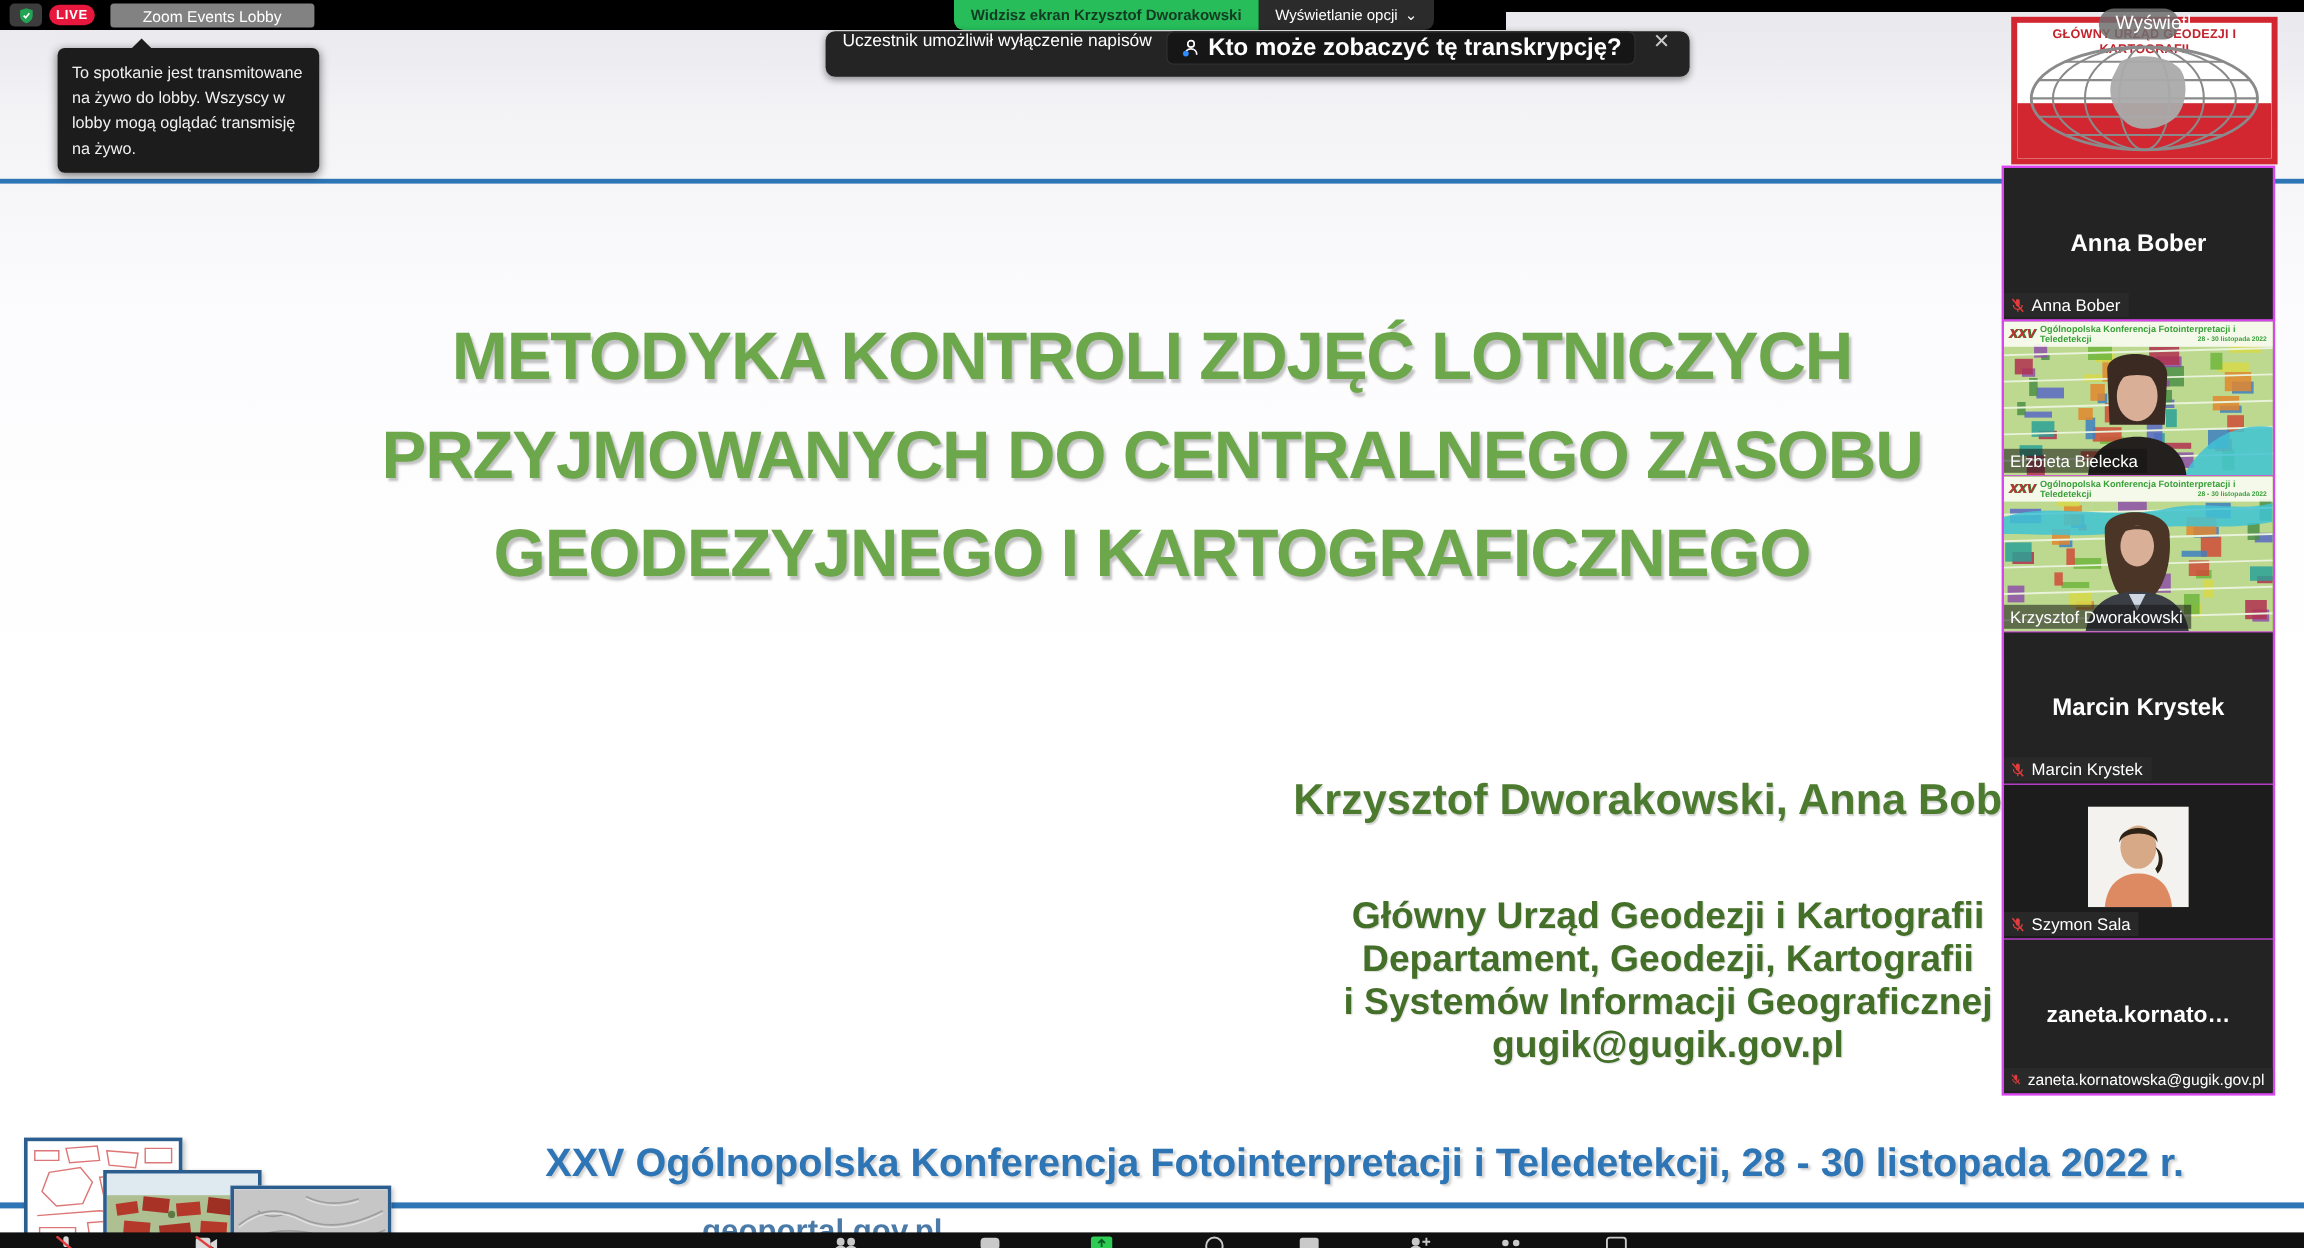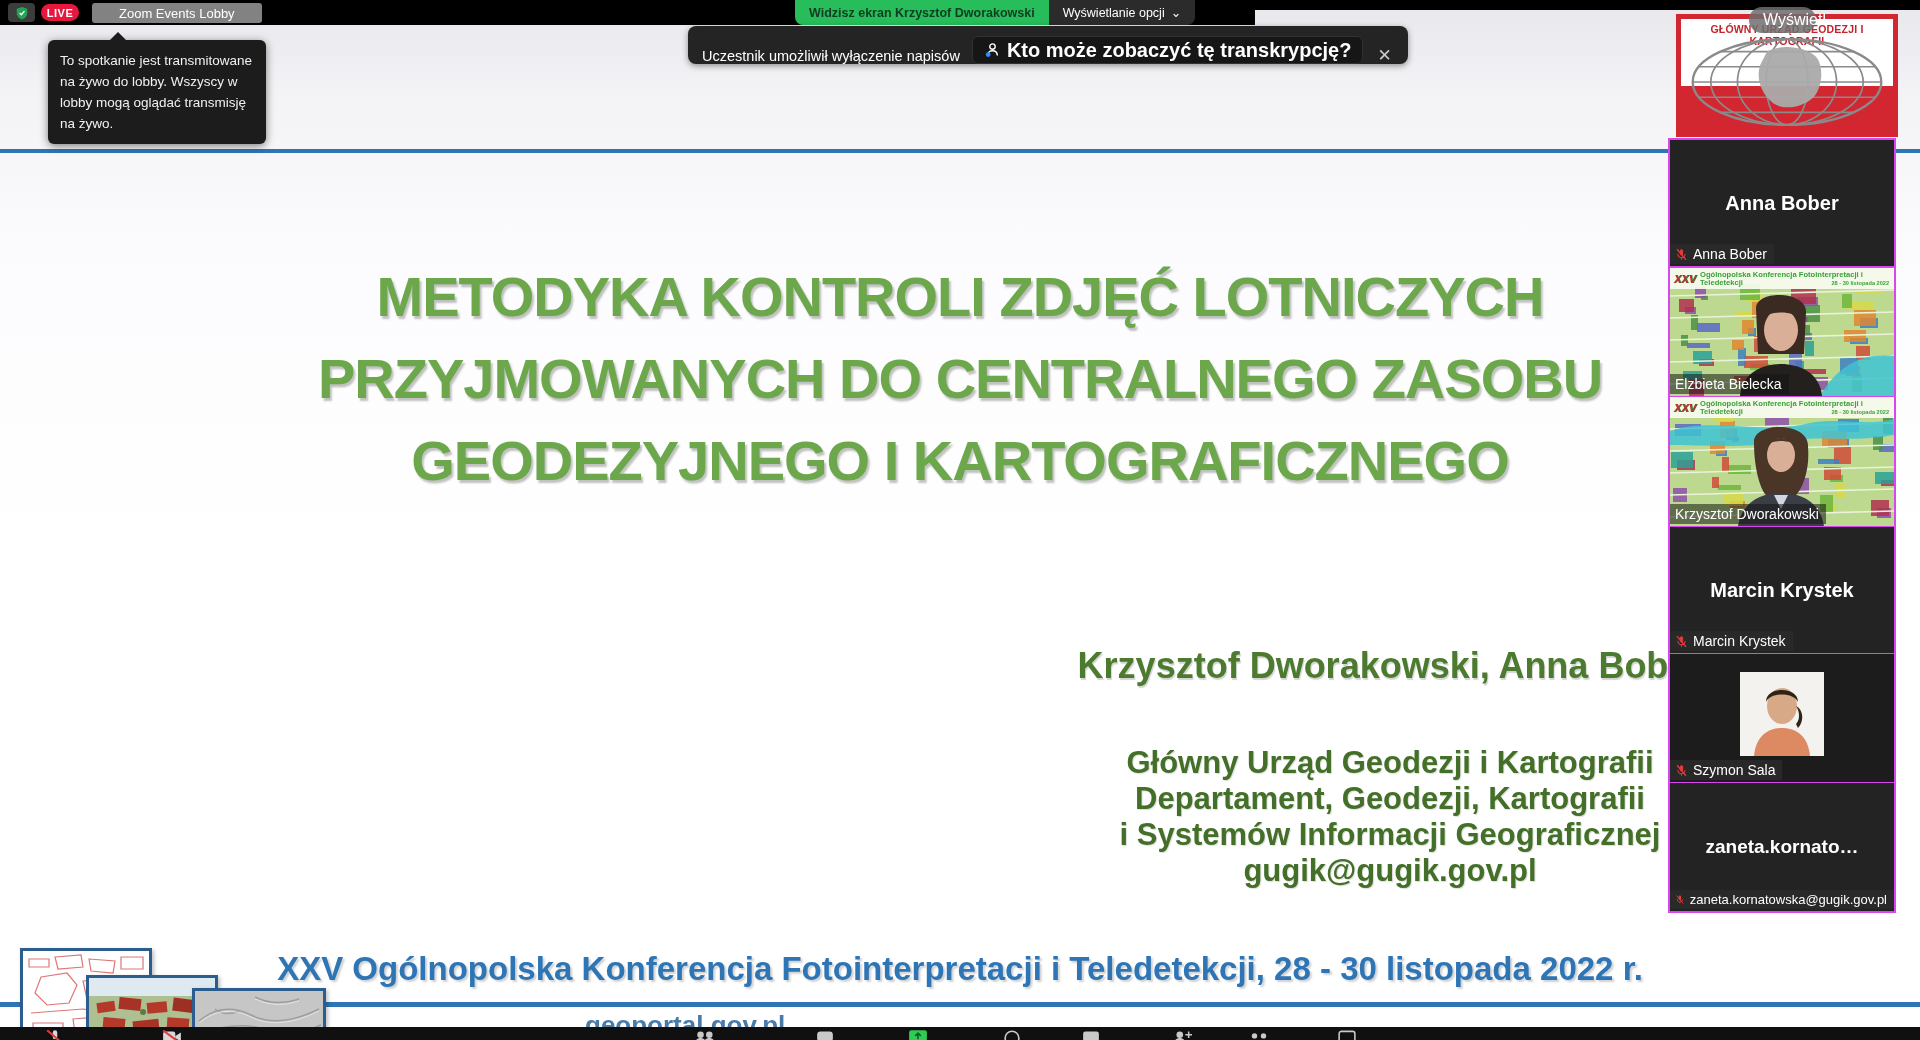--- a/index.html
+++ b/index.html
@@ -21,41 +21,41 @@
   .tooltip { left:48px; top:40px; width:218px; background:#1c1c1c; border-radius:6px; padding:10px 12px;
              color:#f1f1f1; font-size:13.5px; line-height:21px; z-index:40; box-shadow:0 2px 8px rgba(0,0,0,.5); }
   .tooltip:before { content:""; position:absolute; top:-8px; left:62px; border:8px solid transparent;
                     border-bottom-color:#1c1c1c; border-top:none; }
   .share-bar { left:795px; top:0; height:25px; display:flex; z-index:30; }
   .share-green { background:#26bd5a; color:#123c22; font-size:12.5px; font-weight:bold;
                  display:flex; align-items:center; padding:0 14px; border-bottom-left-radius:8px; }
   .share-dark { background:#2b2b2b; color:#fff; font-size:12.5px; display:flex; align-items:center;
                 gap:6px; padding:0 14px; border-bottom-right-radius:8px; }
   .toast { left:688px; top:26px; height:38px; background:#242424; border-radius:8px; z-index:40;
-           display:flex; align-items:flex-end; padding:0 14px; gap:12px; box-shadow:0 2px 6px rgba(0,0,0,.4); }
+           display:flex; align-items:flex-start; padding:0 14px; gap:12px; box-shadow:0 2px 6px rgba(0,0,0,.4); }
   .toast-text { color:#fff; font-size:14.5px; }
   .toast-btn { height:28px; background:#161616; border-radius:6px; display:flex; align-items:center;
                gap:7px; padding:0 11px; color:#fff; font-size:20px; font-weight:bold; border:1px solid #303030; }
   .toast-close { color:#c9c9c9; font-size:17px; line-height:17px; padding:0 2px; cursor:default; }
   .view-btn { left:1749px; top:7px; width:67px; height:26px; background:rgba(110,110,110,.85);
               border-radius:13px; color:#fff; font-size:16px; display:flex; align-items:center;
               gap:5px; padding:0 9px; z-index:60; }
 
   
   .slide { left:0; top:10px; width:1920px; height:1018px;
            background:linear-gradient(#e8e8ed 0%, #f3f3f6 8%, #fcfcfe 25%, #ffffff 55%); z-index:1; }
   .blue-topline { left:0; top:149px; width:1920px; height:4px; background:#2e75b6; z-index:2; }
   .title { left:60px; top:256px; width:1800px; text-align:center; font-size:56px; font-weight:bold;
            line-height:82px; color:#6ca74c; letter-spacing:-1px;
            text-shadow:2px 3px 2px rgba(80,80,80,.35); z-index:3; white-space:nowrap; }
   .authors { left:900px; top:645px; width:980px; text-align:center; font-size:36px; font-weight:bold;
              color:#4c7a2e; text-shadow:1px 2px 1px rgba(80,80,80,.25); z-index:3; white-space:nowrap; }
   .affil { left:900px; top:745px; width:980px; text-align:center; font-size:31px; font-weight:bold;
            line-height:36px; color:#436f28; text-shadow:1px 1px 1px rgba(80,80,80,.2); z-index:3; }
-  .conf { left:100px; top:950px; width:1720px; text-align:center; font-size:33px; font-weight:bold;
+  .conf { left:100px; top:950px; width:1720px; text-align:right; font-size:33px; font-weight:bold;
           color:#2e75b6; text-shadow:2px 2px 2px rgba(100,100,100,.3); z-index:3; white-space:nowrap; }
   .blue-divider { left:0; top:1002px; width:1920px; height:5px; background:#2e75b6; z-index:2; }
   .partial-url { left:585px; top:1010px; width:470px; height:18px; overflow:hidden; z-index:3;
                  font-size:26px; font-weight:bold; color:#4a7aa8; }
   .thumb { border:3px solid #2b5e8e; background:#fff; overflow:hidden; z-index:4;
            box-shadow:2px 2px 4px rgba(0,0,0,.25); }
 
   
   .logo { left:1676px; top:14px; width:222px; height:123px; background:#fff; border:5px solid #d22630;
           z-index:55; overflow:hidden; }

